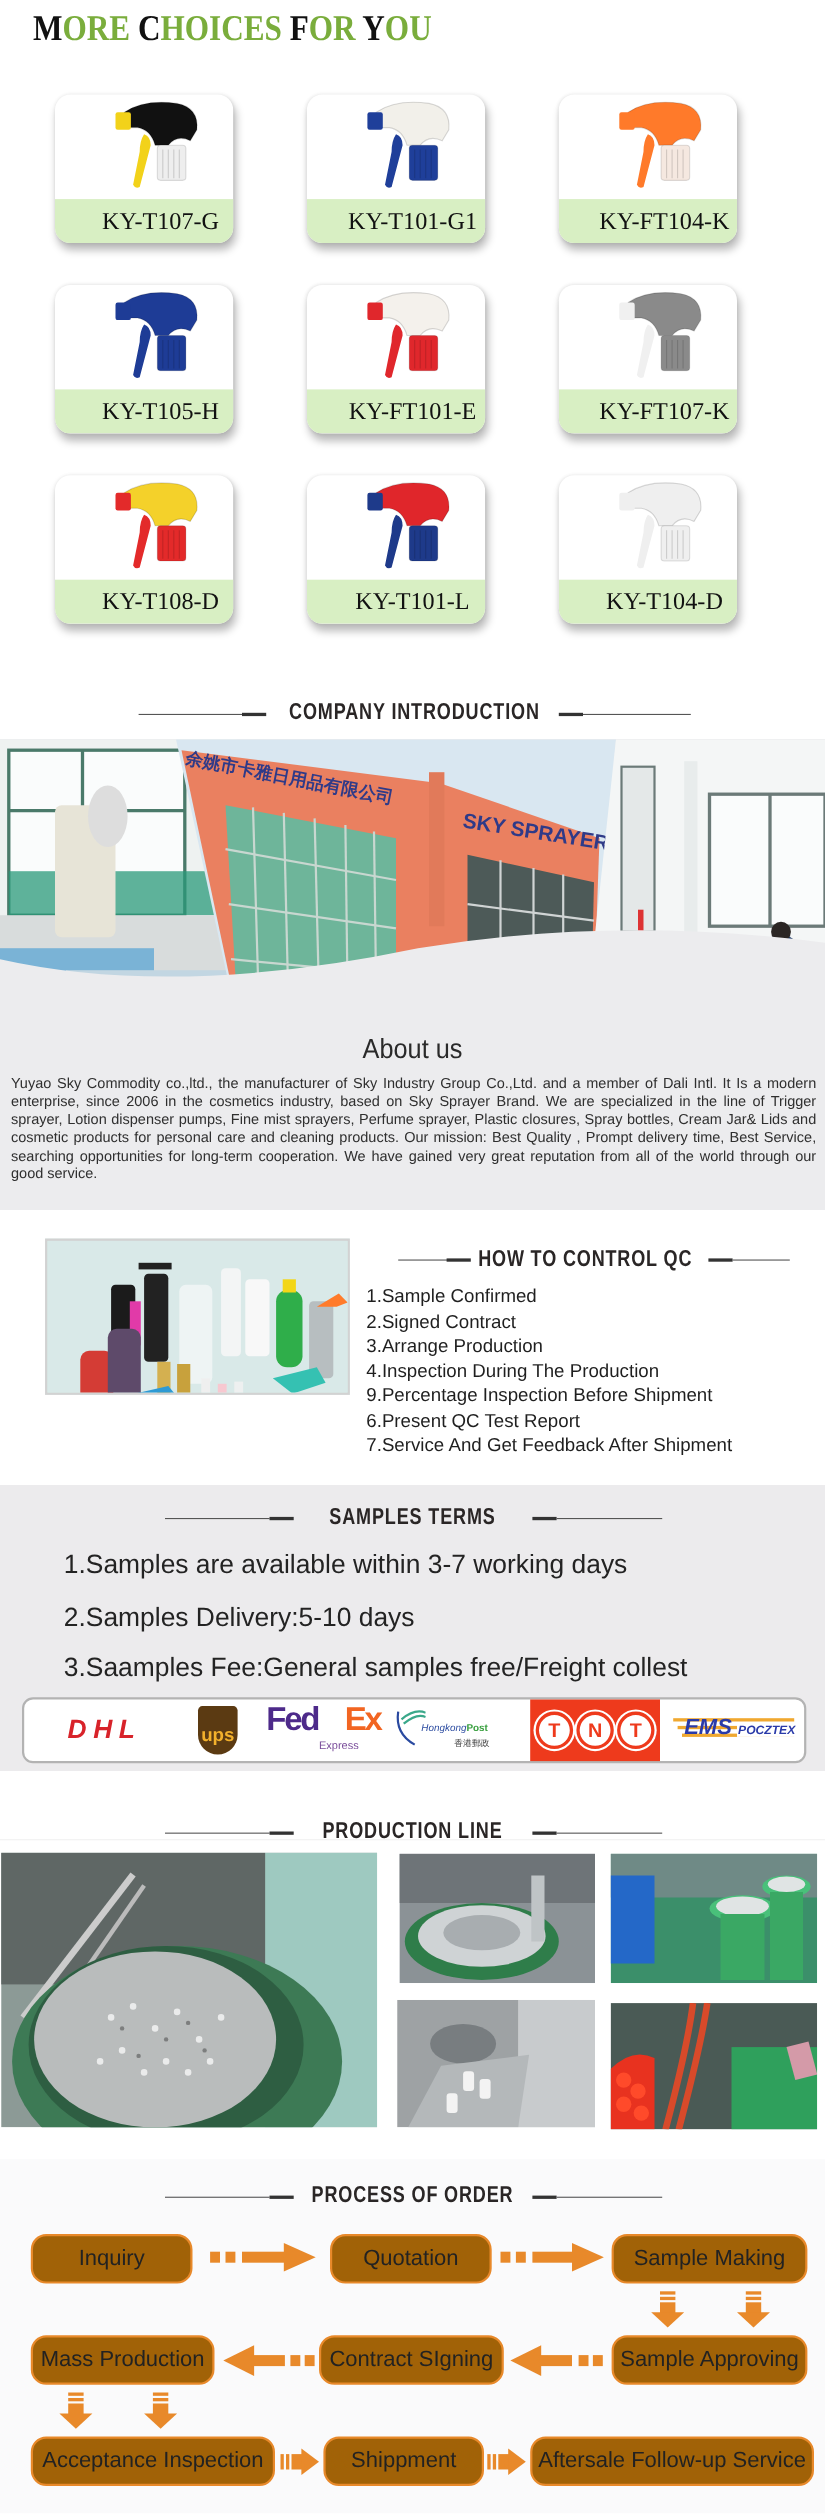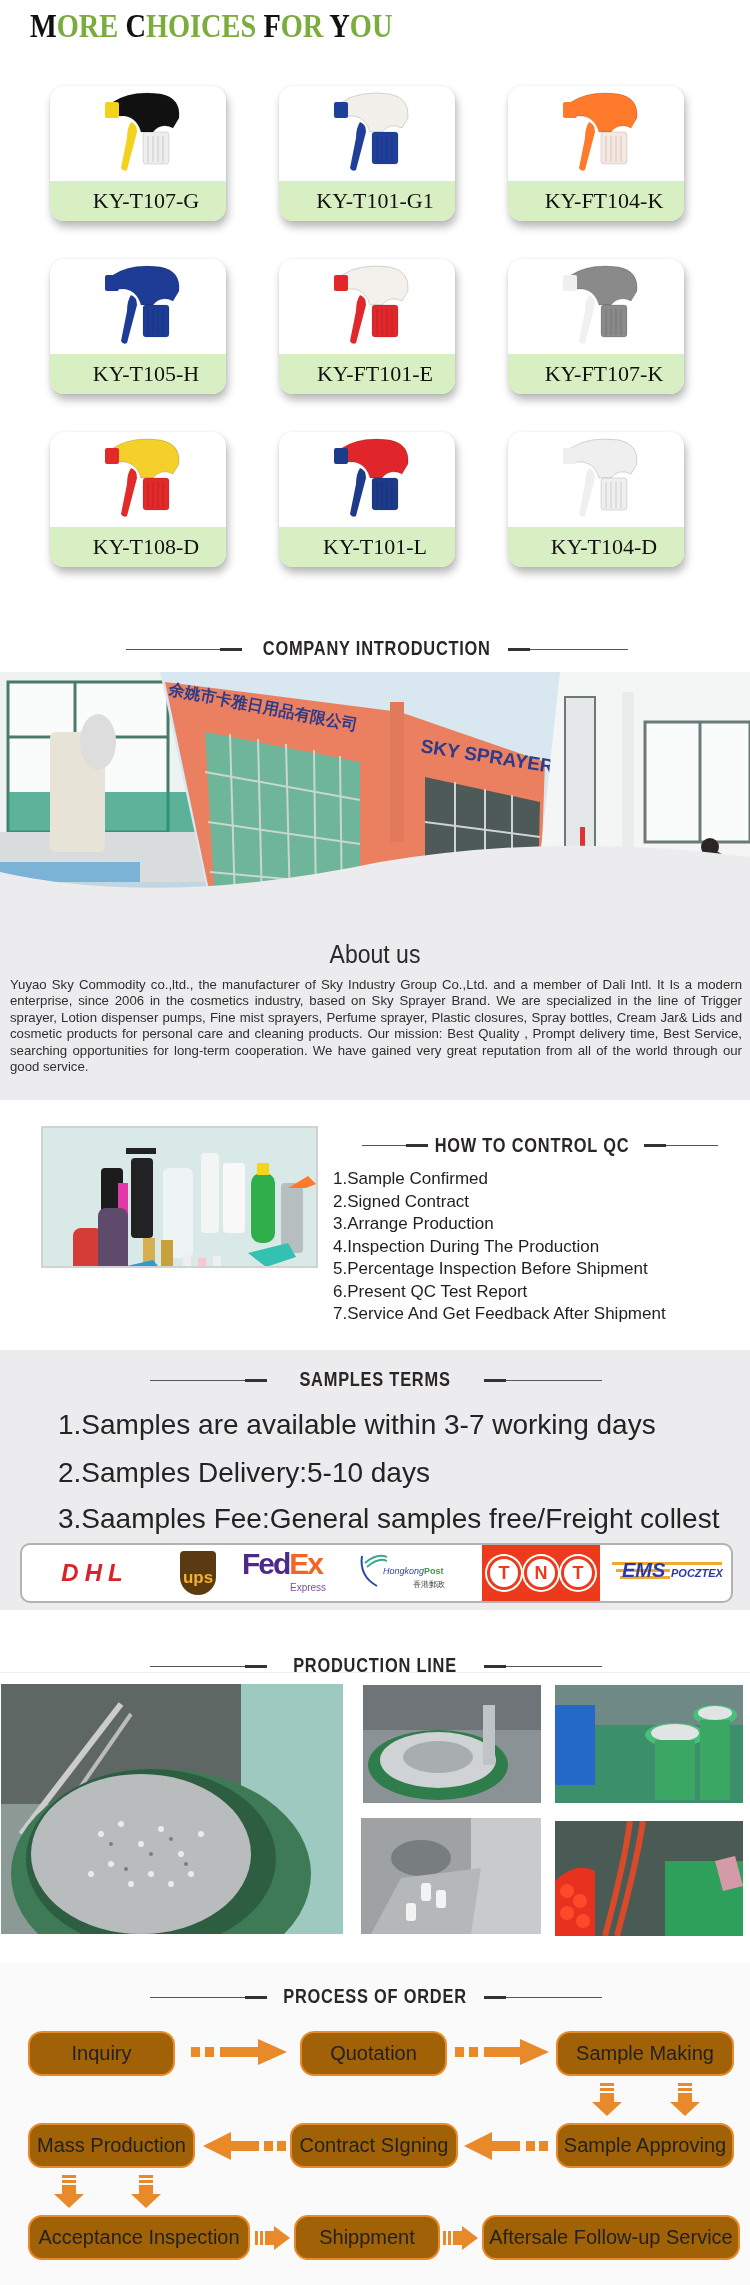--- a/index.html
+++ b/index.html
@@ -5,41 +5,41 @@
   * { box-sizing: border-box; margin: 0; padding: 0; }
   body { width: 750px; height: 2285px; background: #ffffff; font-family: "Liberation Sans", sans-serif; overflow: hidden; position: relative; color: #222; }
   .abs { position: absolute; }
 
   
   .headline { left: 30px; top: 8px; font-family: "Liberation Serif", serif; font-weight: bold; font-size: 33px; letter-spacing: 0px; transform: scaleX(0.86); transform-origin: left center; white-space: nowrap; }
   .headline .blk { color: #111; }
   .headline .grn { color: #7aad3c; }
 
   
-  .card { width: 176px; height: 135px; background: #fff; border-radius: 14px; box-shadow: 2px 6px 8px rgba(0,0,0,0.28), 0 0 3px rgba(0,0,0,0.08); overflow: hidden; }
+  .card { width: 162px; height: 135px; background: #fff; border-radius: 14px; box-shadow: 2px 6px 8px rgba(0,0,0,0.28), 0 0 3px rgba(0,0,0,0.08); overflow: hidden; }
   .card .img { position: absolute; left: 0; top: 0; width: 192px; height: 92px; display: flex; align-items: center; justify-content: center; }
   .card .label { position: absolute; left: 0; bottom: 0; width: 192px; height: 40px; background: #d8efc3; font-family: "Liberation Serif", serif; font-size: 22px; color: #111; display: flex; align-items: center; justify-content: center; }
 
   
   .sec-title { font-family: "Liberation Sans", sans-serif; font-weight: bold; font-size: 21px; color: #2a2626; transform: scaleX(0.78); letter-spacing: 1px; white-space: nowrap; }
   .rule-thin { height: 1px; background: #555; }
   .rule-thick { height: 3px; background: #333; }
 
   
   .photo-band { left: 0; top: 672px; width: 750px; height: 232px; background: #e9e9ea; overflow: hidden; }
   .about { left: 0; top: 900px; width: 750px; height: 200px; background: #ececee; }
   .about-title { left: 0; width: 750px; top: 940px; text-align: center; font-size: 25px; color: #2a2a2a; transform: scaleX(0.92); }
   .about-text { left: 10px; top: 977px; width: 732px; font-size: 13.2px; line-height: 16.4px; color: #2f2f2f; text-align: justify; }
 
   
   .qc-list { left: 333px; top: 1168px; font-size: 17px; line-height: 22.5px; color: #1f1f1f; }
 
   
   .samples-bg { left: 0; top: 1350px; width: 750px; height: 260px; background: #ecebed; }
-  .sample-line { left: 58px; font-size: 28px; color: #232323; white-space: nowrap; }
+  .sample-line { left: 58px; font-size: 24px; color: #232323; white-space: nowrap; }
   .couriers { left: 20px; top: 1543px; width: 713px; height: 60px; background: #fff; border: 2px solid #b3b3b3; border-radius: 10px; }
 
   
   .prod-img { overflow: hidden; }
 
   
   .process-bg { left: 0; top: 1963px; width: 750px; height: 322px; background: #fafafb; }
   .pbox { border: 2.5px solid #e8892a; border-radius: 14px; background: #a16207; display: flex; align-items: center; justify-content: center; font-size: 20px; color: #222; white-space: nowrap; }
 </style>
 </head>
@@ -303,21 +303,21 @@
 <div class="abs rule-thick" style="left:406px;top:1144px;width:22px;"></div>
 <div class="abs sec-title" style="left:402px;top:1133px;width:260px;text-align:center;">HOW  TO  CONTROL  QC</div>
 <div class="abs rule-thick" style="left:644px;top:1144px;width:22px;"></div>
 <div class="abs rule-thin" style="left:666px;top:1145px;width:52px;"></div>
 
 <div class="abs qc-list">
   <div>1.Sample Confirmed</div>
   <div>2.Signed Contract</div>
   <div>3.Arrange Production</div>
   <div>4.Inspection During The Production</div>
-  <div>5.Percentage Inspection Before Shipment</div>
+  <div>9.Percentage Inspection Before Shipment</div>
   <div>6.Present QC Test Report</div>
   <div>7.Service And Get Feedback After Shipment</div>
 </div>
 
 <div class="abs samples-bg"></div>
 <div class="abs rule-thin" style="left:150px;top:1380px;width:95px;"></div>
 <div class="abs rule-thick" style="left:245px;top:1379px;width:22px;"></div>
 <div class="abs sec-title" style="left:255px;top:1367px;width:240px;text-align:center;">SAMPLES  TERMS</div>
 <div class="abs rule-thick" style="left:484px;top:1379px;width:22px;"></div>
 <div class="abs rule-thin" style="left:506px;top:1380px;width:96px;"></div>
@@ -328,21 +328,21 @@
 
 <div class="abs couriers">
 
   <div class="abs" style="left:8px;top:17px;width:130px;height:22px;font-family:'Liberation Sans',sans-serif;font-weight:bold;font-style:italic;font-size:24px;color:#d8232a;letter-spacing:6px;line-height:22px;text-align:center;">DHL</div>
 
   <div class="abs" style="left:158px;top:6px;width:36px;height:44px;background:#5b3a12;border-radius:4px 4px 18px 18px;display:flex;align-items:center;justify-content:center;">
     <span style="color:#f2b02c;font-weight:bold;font-size:17px;margin-top:10px;">ups</span>
   </div>
 
   <div class="abs" style="left:220px;top:2px;width:100px;height:50px;">
-    <span style="font-weight:bold;font-size:30px;color:#4d2a8a;letter-spacing:-2px;">Fed</span><span style="font-weight:bold;font-size:30px;color:#f26522;letter-spacing:-2px;">Ex</span>
+    <span style="font-weight:bold;font-size:30px;color:#4d2a8a;letter-spacing:-2px;">Fed</span><span style="font-weight:bold;font-size:30px;color:#f26522;letter-spacing:-2px;margin-left:24px;">Ex</span>
     <div style="position:absolute;left:48px;top:35px;font-size:10px;color:#7a4d9a;">Express</div>
   </div>
 
   <div class="abs" style="left:335px;top:6px;width:100px;height:46px;">
     <svg width="30" height="40" viewBox="0 0 30 40" style="position:absolute;left:0;top:0;">
         <path d="M5,5 Q2,25 20,35" stroke="#2a4aa0" stroke-width="2" fill="none"></path>
         <path d="M8,12 Q20,2 30,6" stroke="#3aa88a" stroke-width="2" fill="none"></path>
         <path d="M10,16 Q22,6 30,10" stroke="#3aa88a" stroke-width="2" fill="none"></path>
       </svg>
     <div style="position:absolute;left:26px;top:15px;font-size:9px;white-space:nowrap;"><span style="font-style:italic;color:#2a4aa0;">Hongkong</span><span style="font-weight:bold;color:#3aa040;">Post</span></div>

